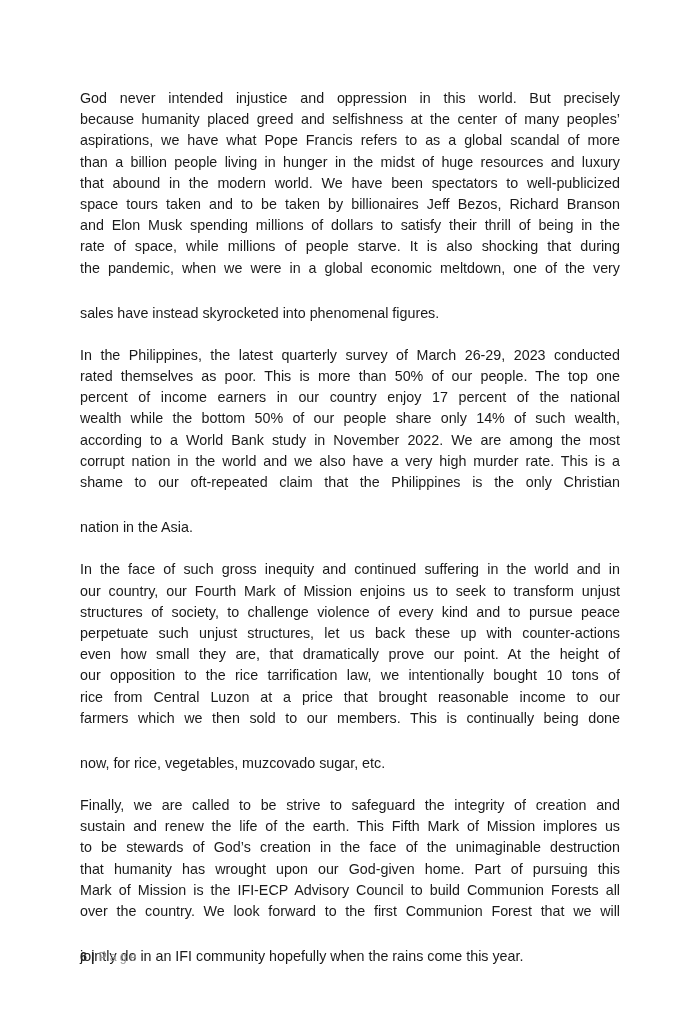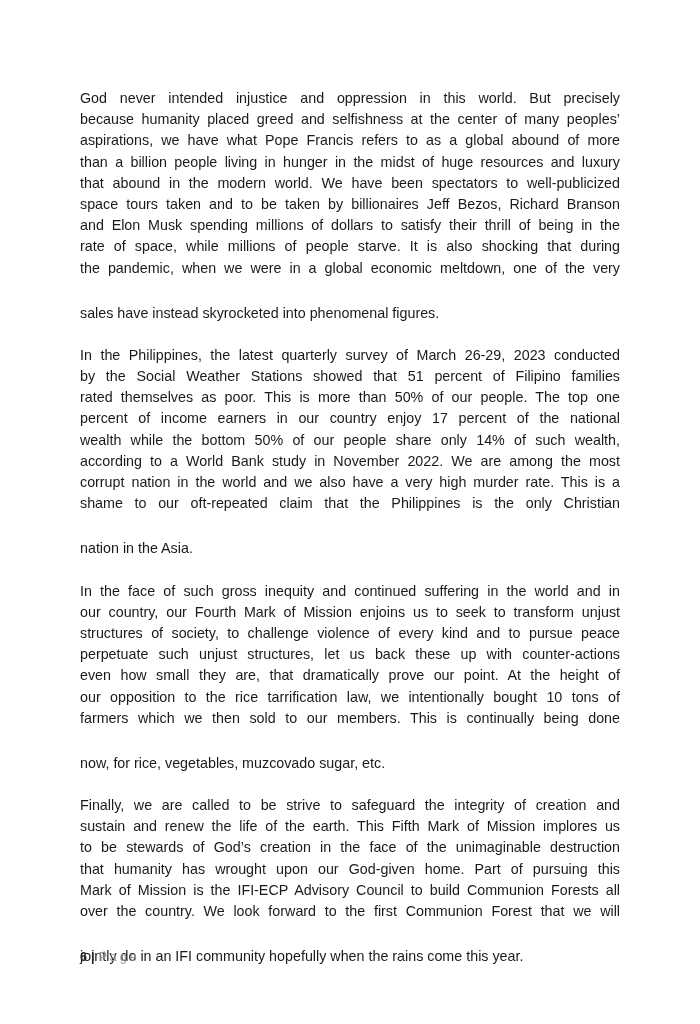--- a/index.html
+++ b/index.html
@@ -36,47 +36,47 @@
     .footer .label { color: #9a9a9a; letter-spacing: 3px; }
   </style>
 </head>
 <body>
 
 <div class="page">
   <div class="content" id="content">
       <div class="para">
         <span class="line">God never intended injustice and oppression in this world. But precisely</span>
         <span class="line">because humanity placed greed and selfishness at the center of many peoples’</span>
-        <span class="line">aspirations, we have what Pope Francis refers to as a global abound of more</span>
+        <span class="line">aspirations, we have what Pope Francis refers to as a global scandal of more</span>
         <span class="line">than a billion people living in hunger in the midst of huge resources and luxury</span>
         <span class="line">that abound in the modern world. We have been spectators to well-publicized</span>
         <span class="line">space tours taken and to be taken by billionaires Jeff Bezos, Richard Branson</span>
         <span class="line">and Elon Musk spending millions of dollars to satisfy their thrill of being in the</span>
         <span class="line">rate of space, while millions of people starve. It is also shocking that during</span>
         <span class="line">the pandemic, when we were in a global economic meltdown, one of the very</span>
         <span class="line last">sales have instead skyrocketed into phenomenal figures.</span>
       </div>
       <div class="para">
         <span class="line">In the Philippines, the latest quarterly survey of March 26-29, 2023 conducted</span>
-        <span class="line">by the Social Weather Stations showed that 51 percent of Filipino families</span>
         <span class="line">rated themselves as poor. This is more than 50% of our people.  The top one</span>
         <span class="line">percent of income earners in our country enjoy 17 percent of the national</span>
         <span class="line">wealth while the bottom 50% of our people share only 14% of such wealth,</span>
         <span class="line">according to a World Bank study in November 2022. We are among the most</span>
         <span class="line">corrupt nation in the world and we also have a very high murder rate.  This is a</span>
         <span class="line">shame to our oft-repeated claim that the Philippines is the only Christian</span>
         <span class="line last">nation in the Asia.</span>
       </div>
       <div class="para">
         <span class="line">In the face of such gross inequity and continued suffering in the world and in</span>
         <span class="line">our country, our Fourth Mark of Mission enjoins us to seek to transform unjust</span>
         <span class="line">structures of society, to challenge violence of every kind and to pursue peace</span>
         <span class="line">perpetuate such unjust structures, let us back these up with counter-actions</span>
         <span class="line">even how small they are, that dramatically prove our point. At the height of</span>
         <span class="line">our opposition to the rice tarrification law, we intentionally bought 10 tons of</span>
+        <span class="line">rice from Central Luzon at a price that brought reasonable income to our</span>
         <span class="line">farmers which we then sold to our members. This is continually being done</span>
         <span class="line last">now, for rice, vegetables, muzcovado sugar, etc.</span>
       </div>
       <div class="para">
         <span class="line">Finally, we are called to be strive to safeguard the integrity of creation and</span>
         <span class="line">sustain and renew the life of the earth. This Fifth Mark of Mission implores us</span>
         <span class="line">to be stewards of God’s creation in the face of the unimaginable destruction</span>
         <span class="line">that humanity has wrought upon our God-given home. Part of pursuing this</span>
         <span class="line">Mark of Mission is the IFI-ECP Advisory Council to build Communion Forests all</span>
         <span class="line">over the country. We look forward to the first Communion Forest that we will</span>

